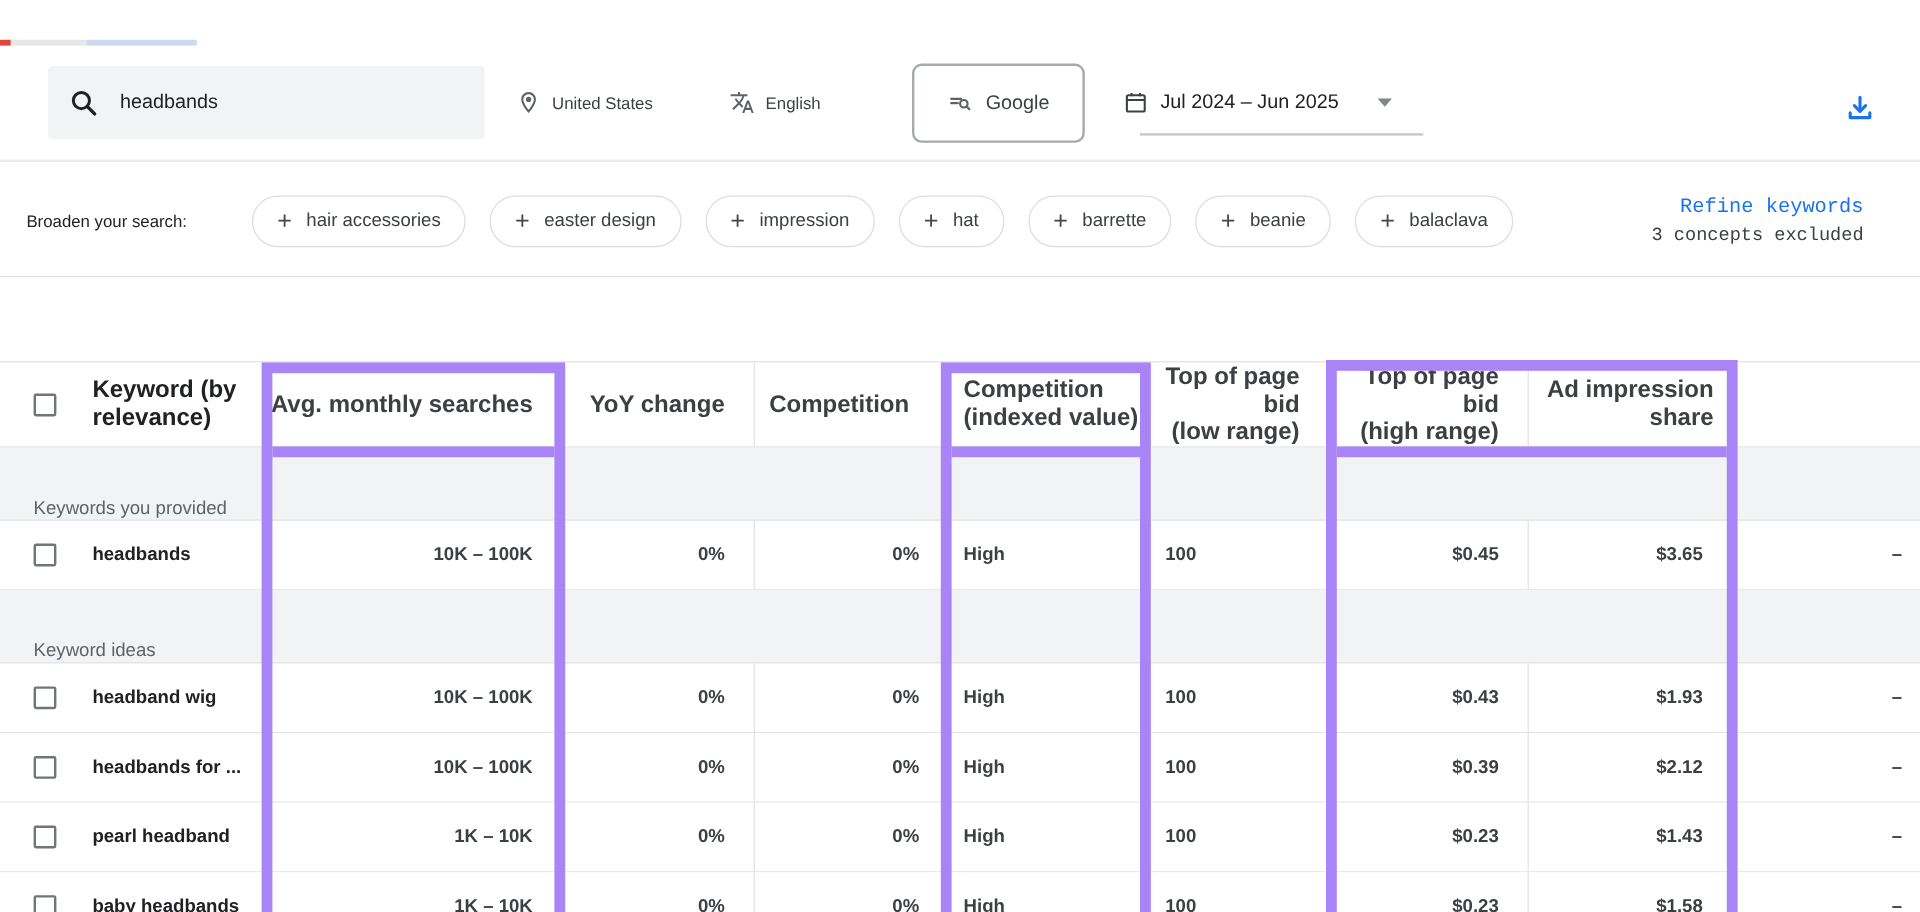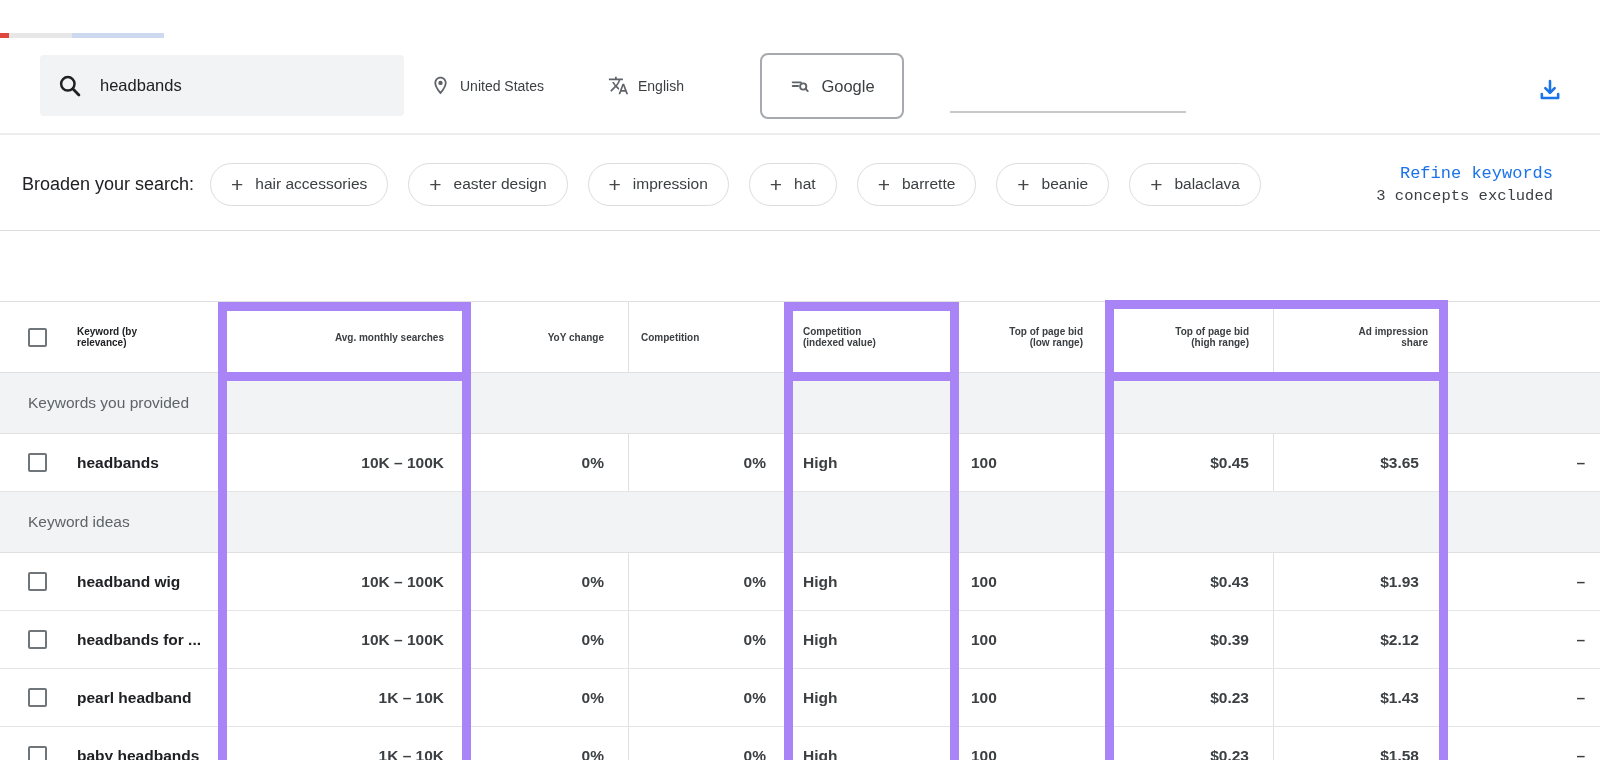--- a/index.html
+++ b/index.html
@@ -24,21 +24,21 @@
   .tb-loc  { left:430px; }
   .tb-lang { left:608px; }
   .network-btn { position:absolute; left:760px; top:14px; width:144px; height:66px; border:2px solid #a6a9ad; border-radius:8px; background:#fff; display:flex; align-items:center; justify-content:center; gap:10px; font-size:16.5px; color:#3c4043; cursor:pointer; }
   .daterange { position:absolute; left:936px; top:16px; height:61px; display:flex; align-items:center; gap:10px; font-size:16.5px; color:#202124; }
   .dr-underline { position:absolute; left:950px; top:72px; width:236px; height:2px; background:#c6c8ca; }
   .caret { width:0; height:0; border-left:6px solid transparent; border-right:6px solid transparent; border-top:7px solid #80868b; display:inline-block; }
   .download-btn { position:absolute; left:1536px; top:38px; width:28px; height:28px; cursor:pointer; }
 
   
   .broaden { position:absolute; top:104px; left:0; right:0; height:94px; border-bottom:1px solid #dadce0; background:#fff; }
-  .broaden-label { position:absolute; left:22px; top:0; height:94px; display:flex; align-items:center; font-size:18px; color:#202124; }
+  .broaden-label { position:absolute; left:22px; top:0; height:94px; display:flex; align-items:center; font-size:14px; color:#202124; }
   .chips { position:absolute; left:210px; top:0; height:94px; display:flex; align-items:center; gap:20px; }
   .chip { display:flex; align-items:center; gap:12px; height:43px; padding:0 20px; border:1px solid #dadce0; border-radius:22px; background:#fff; font-size:15.5px; color:#3c4043; cursor:pointer; white-space:nowrap; }
   .chip .plus { font-size:21px; font-weight:400; color:#444746; line-height:1; }
   .refine-block { position:absolute; right:47px; top:0; height:94px; display:flex; flex-direction:column; justify-content:center; align-items:flex-end; gap:4px;font-family:Liberation Mono, monospace; }
   .refine-link { font-size:17px; color:#1a73e8; cursor:pointer; }
   .excluded-note { font-size:15.5px; color:#3c4043; }
 
   
   .filterbar { position:absolute; top:198px; left:0; right:0; height:70px; background:#fff; }
   .funnel-wrap { position:absolute; left:52px; top:212px; width:44px; height:46px; cursor:pointer; }
@@ -47,30 +47,30 @@
   .x-icon { font-size:16px; color:#5f6368; cursor:pointer; }
   .add-filter { position:absolute; left:409px; top:198px; height:70px; display:flex; align-items:center; font-size:16.5px; color:#5f6368; cursor:pointer; }
   .showing { position:absolute; left:528px; top:198px; height:70px; display:flex; align-items:center; font-size:20px; color:#5f6368; }
   .columns-btn { position:absolute; left:1286px; top:208px; width:76px; display:flex; flex-direction:column; align-items:center; gap:4px; cursor:pointer; color:#5f6368; }
   .columns-btn .col-label { font-size:14.5px; }
   .view-select { position:absolute; left:1386px; top:198px; height:70px; display:flex; align-items:center; gap:12px; font-size:16.5px; color:#3c4043; cursor:pointer; }
 
   
   .ktable { position:absolute; top:268px; left:0; width:1600px; }
   .grid-row { display:grid; grid-template-columns:65px 157px 248px 158px 162px 168px 149px 166px 170px 157px; align-items:center; }
-  .thead { height:72px; border-top:1px solid #e0e0e0; border-bottom:1px solid #e0e0e0; font-size:10px; color:#3c4043; }
+  .thead { height:72px; border-top:1px solid #e0e0e0; border-bottom:1px solid #e0e0e0; font-size:20px; color:#3c4043; }
   .thead .kw-label { font-weight:700; color:#202124; }
   .th, .td { height:100%; display:flex; flex-direction:column; justify-content:center;font-weight:bold; }
   .right { align-items:flex-end; text-align:right; padding-right:24px; }
   .left  { align-items:flex-start; text-align:left; padding-left:12px; }
   .pad-share { padding-right:15px; }
   .sep { border-left:1px solid #e0e0e0; }
   .cb { width:19px; height:19px; border:2px solid #70757a; border-radius:2px; background:#fff; display:inline-block; cursor:pointer; }
   .cb-cell { display:flex; align-items:center; justify-content:flex-start; padding-left:28px; height:100%; }
-  .band { height:61px; background:#f1f3f4; border-bottom:1px solid #e0e0e0; display:flex; align-items:center; padding-left:28px; font-size:15.5px; color:#5f6368; }
+  .band { height:61px; background:#f1f3f4; border-bottom:1px solid #e0e0e0; display:flex; align-items:flex-end; padding-left:28px; font-size:15.5px; color:#5f6368; }
   .trow { height:58px; border-bottom:1px solid #e4e5e6; font-size:15.5px; color:#3c4043; background:#fff; }
   .kw-cell { font-size:15.5px; color:#202124; }
 
   
   .hl { position:absolute; border:9px solid #a984f6; pointer-events:none; z-index:5; }
   .hl .rung { position:absolute; left:0; right:0; height:9px; background:#a984f6; }
   .hl1 { left:218px; top:269px; width:253px; height:500px; }
   .hl1 .rung { top:61px; }
   .hl2 { left:784px; top:269px; width:175px; height:500px; }
   .hl2 .rung { top:61px; }
@@ -125,20 +125,32 @@
         <svg width="22" height="22" viewBox="0 0 24 24" fill="none" stroke="#5f6368" stroke-width="2" stroke-linecap="round">
             <line x1="4" y1="8" x2="13" y2="8"></line>
             <line x1="4" y1="12" x2="10" y2="12"></line>
             <circle cx="15.5" cy="12.5" r="3.4"></circle>
             <line x1="18" y1="15" x2="20.5" y2="17.5"></line>
           </svg>
       </span>
       <span>Google</span>
     </button>
 
+    <div class="daterange">
+      <span>
+        <svg width="21" height="21" viewBox="0 0 24 24" fill="none" stroke="#3c4043" stroke-width="2">
+            <rect x="3.5" y="5" width="17" height="15.5" rx="1.5"></rect>
+            <line x1="3.5" y1="9.5" x2="20.5" y2="9.5"></line>
+            <line x1="8" y1="2.8" x2="8" y2="6"></line>
+            <line x1="16" y1="2.8" x2="16" y2="6"></line>
+          </svg>
+      </span>
+      <span>Jul 2024 – Jun 2025</span>
+      <span class="caret" style="margin-left:22px"></span>
+    </div>
     <div class="dr-underline"></div>
 
     <div class="download-btn">
       <svg width="28" height="28" viewBox="0 0 24 24" fill="none" stroke="#1a73e8" stroke-width="2.2" stroke-linecap="round" stroke-linejoin="round">
           <line x1="12" y1="3.5" x2="12" y2="13"></line>
           <polyline points="8,9.5 12 13.5 16 9.5"></polyline>
           <path d="M5 14.5v3.5h14v-3.5"></path>
         </svg>
     </div>
   </header>

